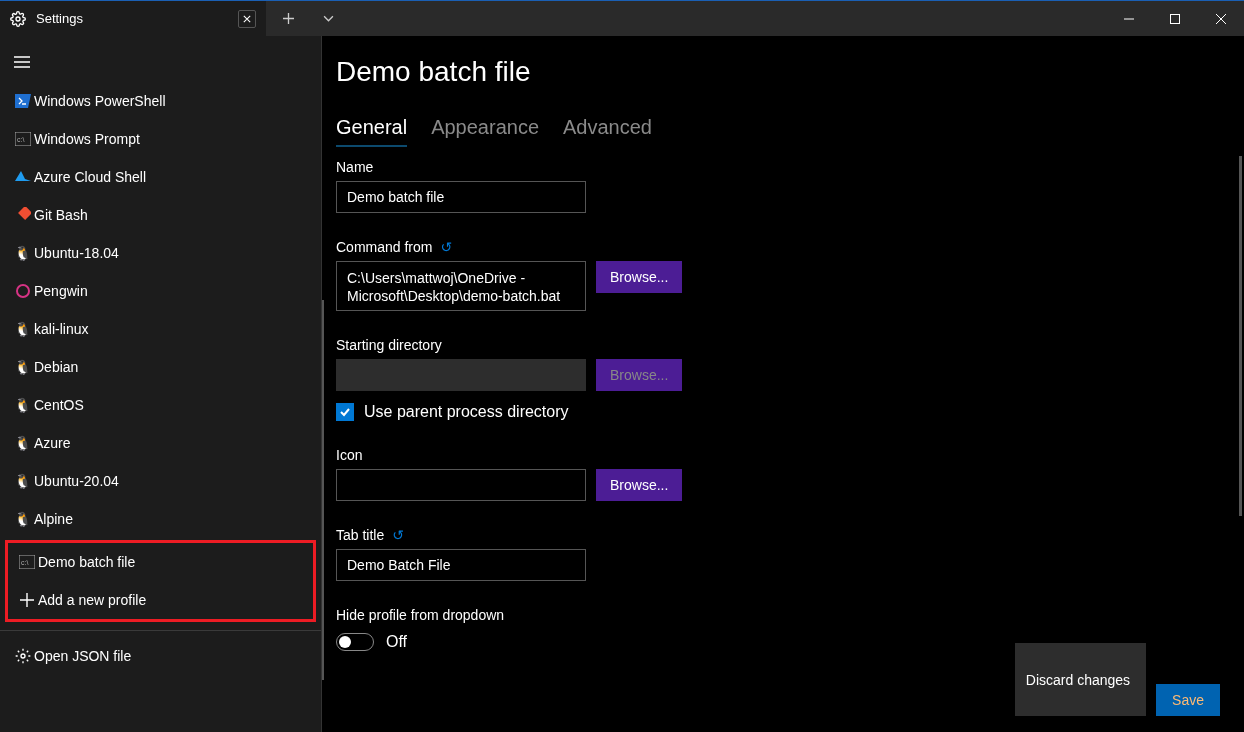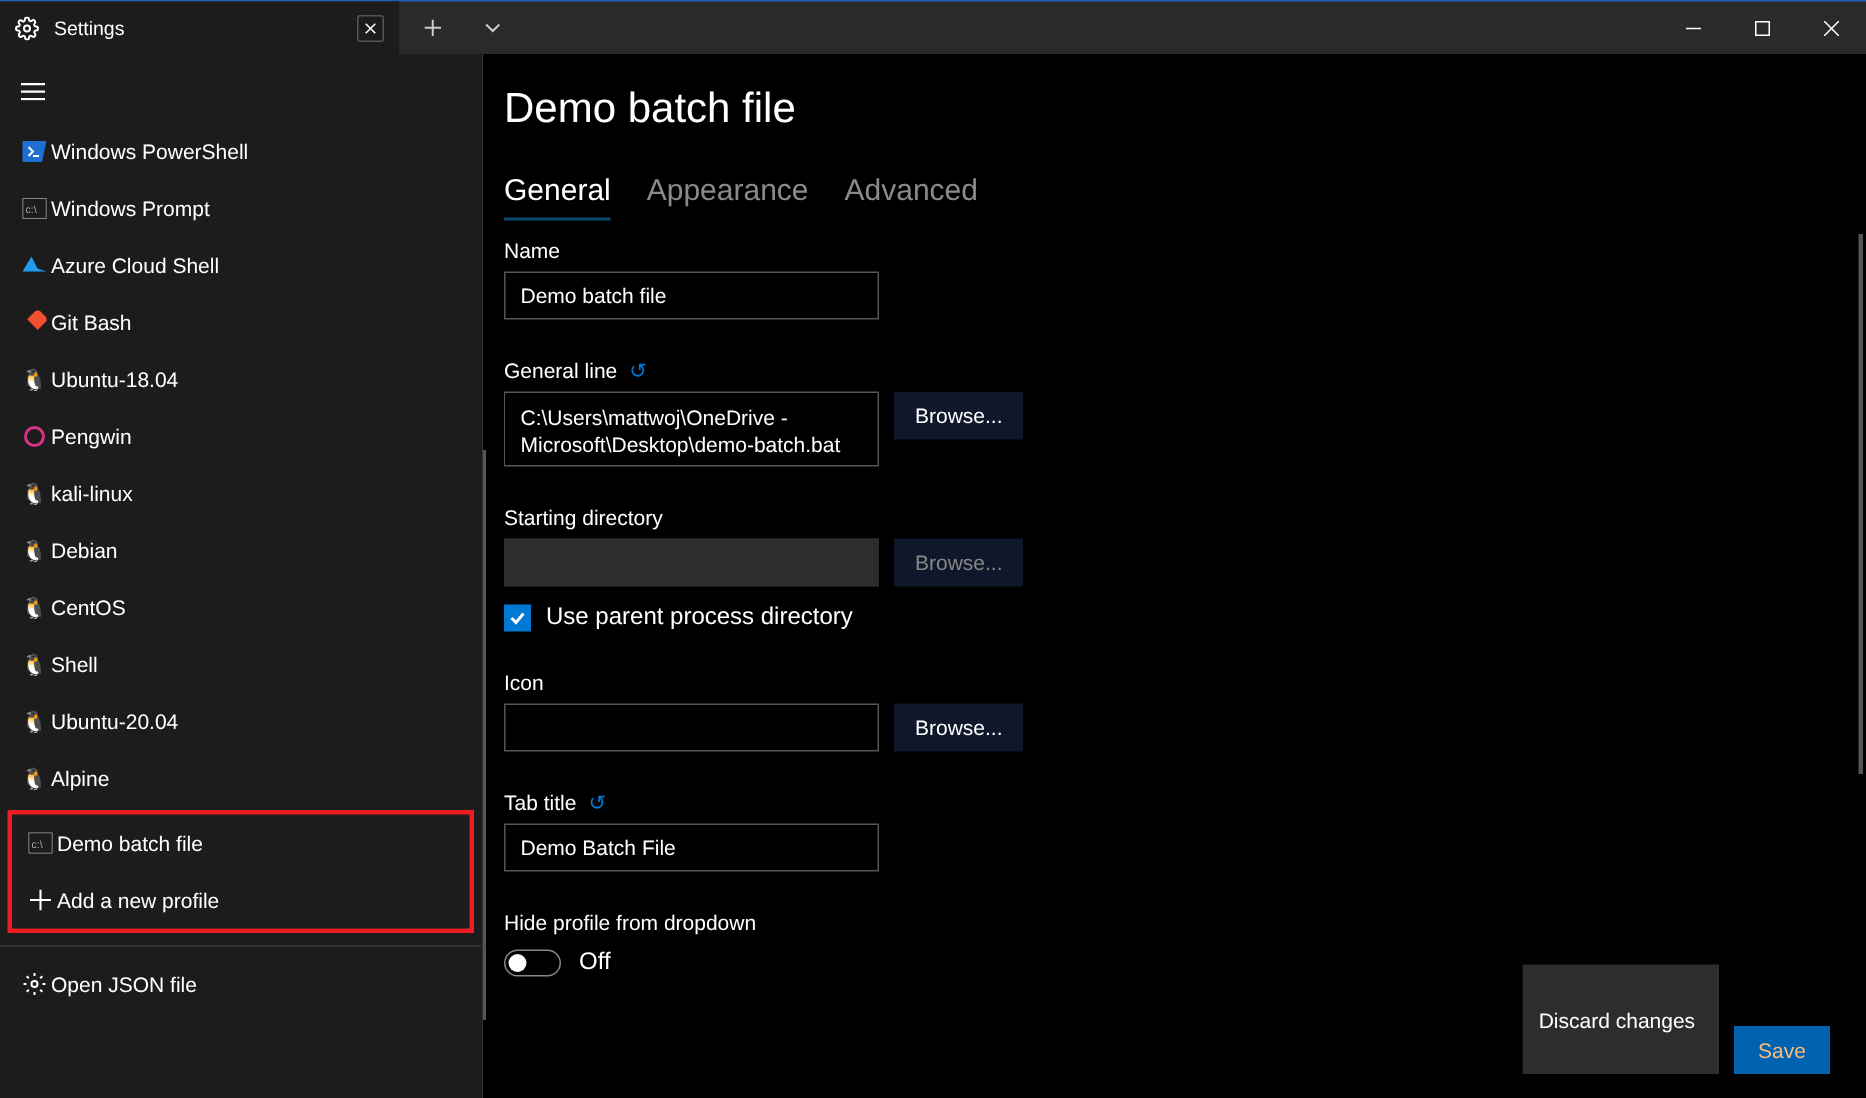--- a/index.html
+++ b/index.html
@@ -142,21 +142,21 @@
   font-family: inherit;
 }
 textarea { resize: none; height: 50px; line-height: 1.3; }
 .disabled-input {
   background: #2d2d2d;
   border: 1px solid #2d2d2d;
   width: 250px;
   height: 32px;
 }
 .browse-btn {
-  background: #0f172a;
+  background: #4c1d95;
   color: #fff;
   border: none;
   padding: 8px 14px;
   font-size: 14px;
   cursor: pointer;
 }
 .browse-btn:disabled { color: #888; cursor: default; }
 .checkbox-row {
   display: flex;
   align-items: center;
@@ -326,21 +326,21 @@
         <div class="sidebar-item">
           <span class="sidebar-icon">🐧</span>
           <span>Debian</span>
         </div>
         <div class="sidebar-item">
           <span class="sidebar-icon">🐧</span>
           <span>CentOS</span>
         </div>
         <div class="sidebar-item">
           <span class="sidebar-icon">🐧</span>
-          <span>Shell</span>
+          <span>Azure</span>
         </div>
         <div class="sidebar-item">
           <span class="sidebar-icon">🐧</span>
           <span>Ubuntu-20.04</span>
         </div>
         <div class="sidebar-item">
           <span class="sidebar-icon">🐧</span>
           <span>Alpine</span>
         </div>
       </div>
@@ -387,21 +387,21 @@
           <div class="tab-link">Advanced</div>
         </div>
 
         <div class="field">
           <div class="field-label">Name</div>
           <input type="text" value="Demo batch file" style="">
         </div>
 
         <div class="field">
           <div class="field-label">
-            <span>General line</span>
+            <span>Command from</span>
             <span class="reset-icon">↺</span>
           </div>
           <div class="row">
             <textarea style="">C:\Users\mattwoj\OneDrive - Microsoft\Desktop\demo-batch.bat</textarea>
             <button class="browse-btn">Browse...</button>
           </div>
         </div>
 
         <div class="field">
           <div class="field-label">Starting directory</div>

